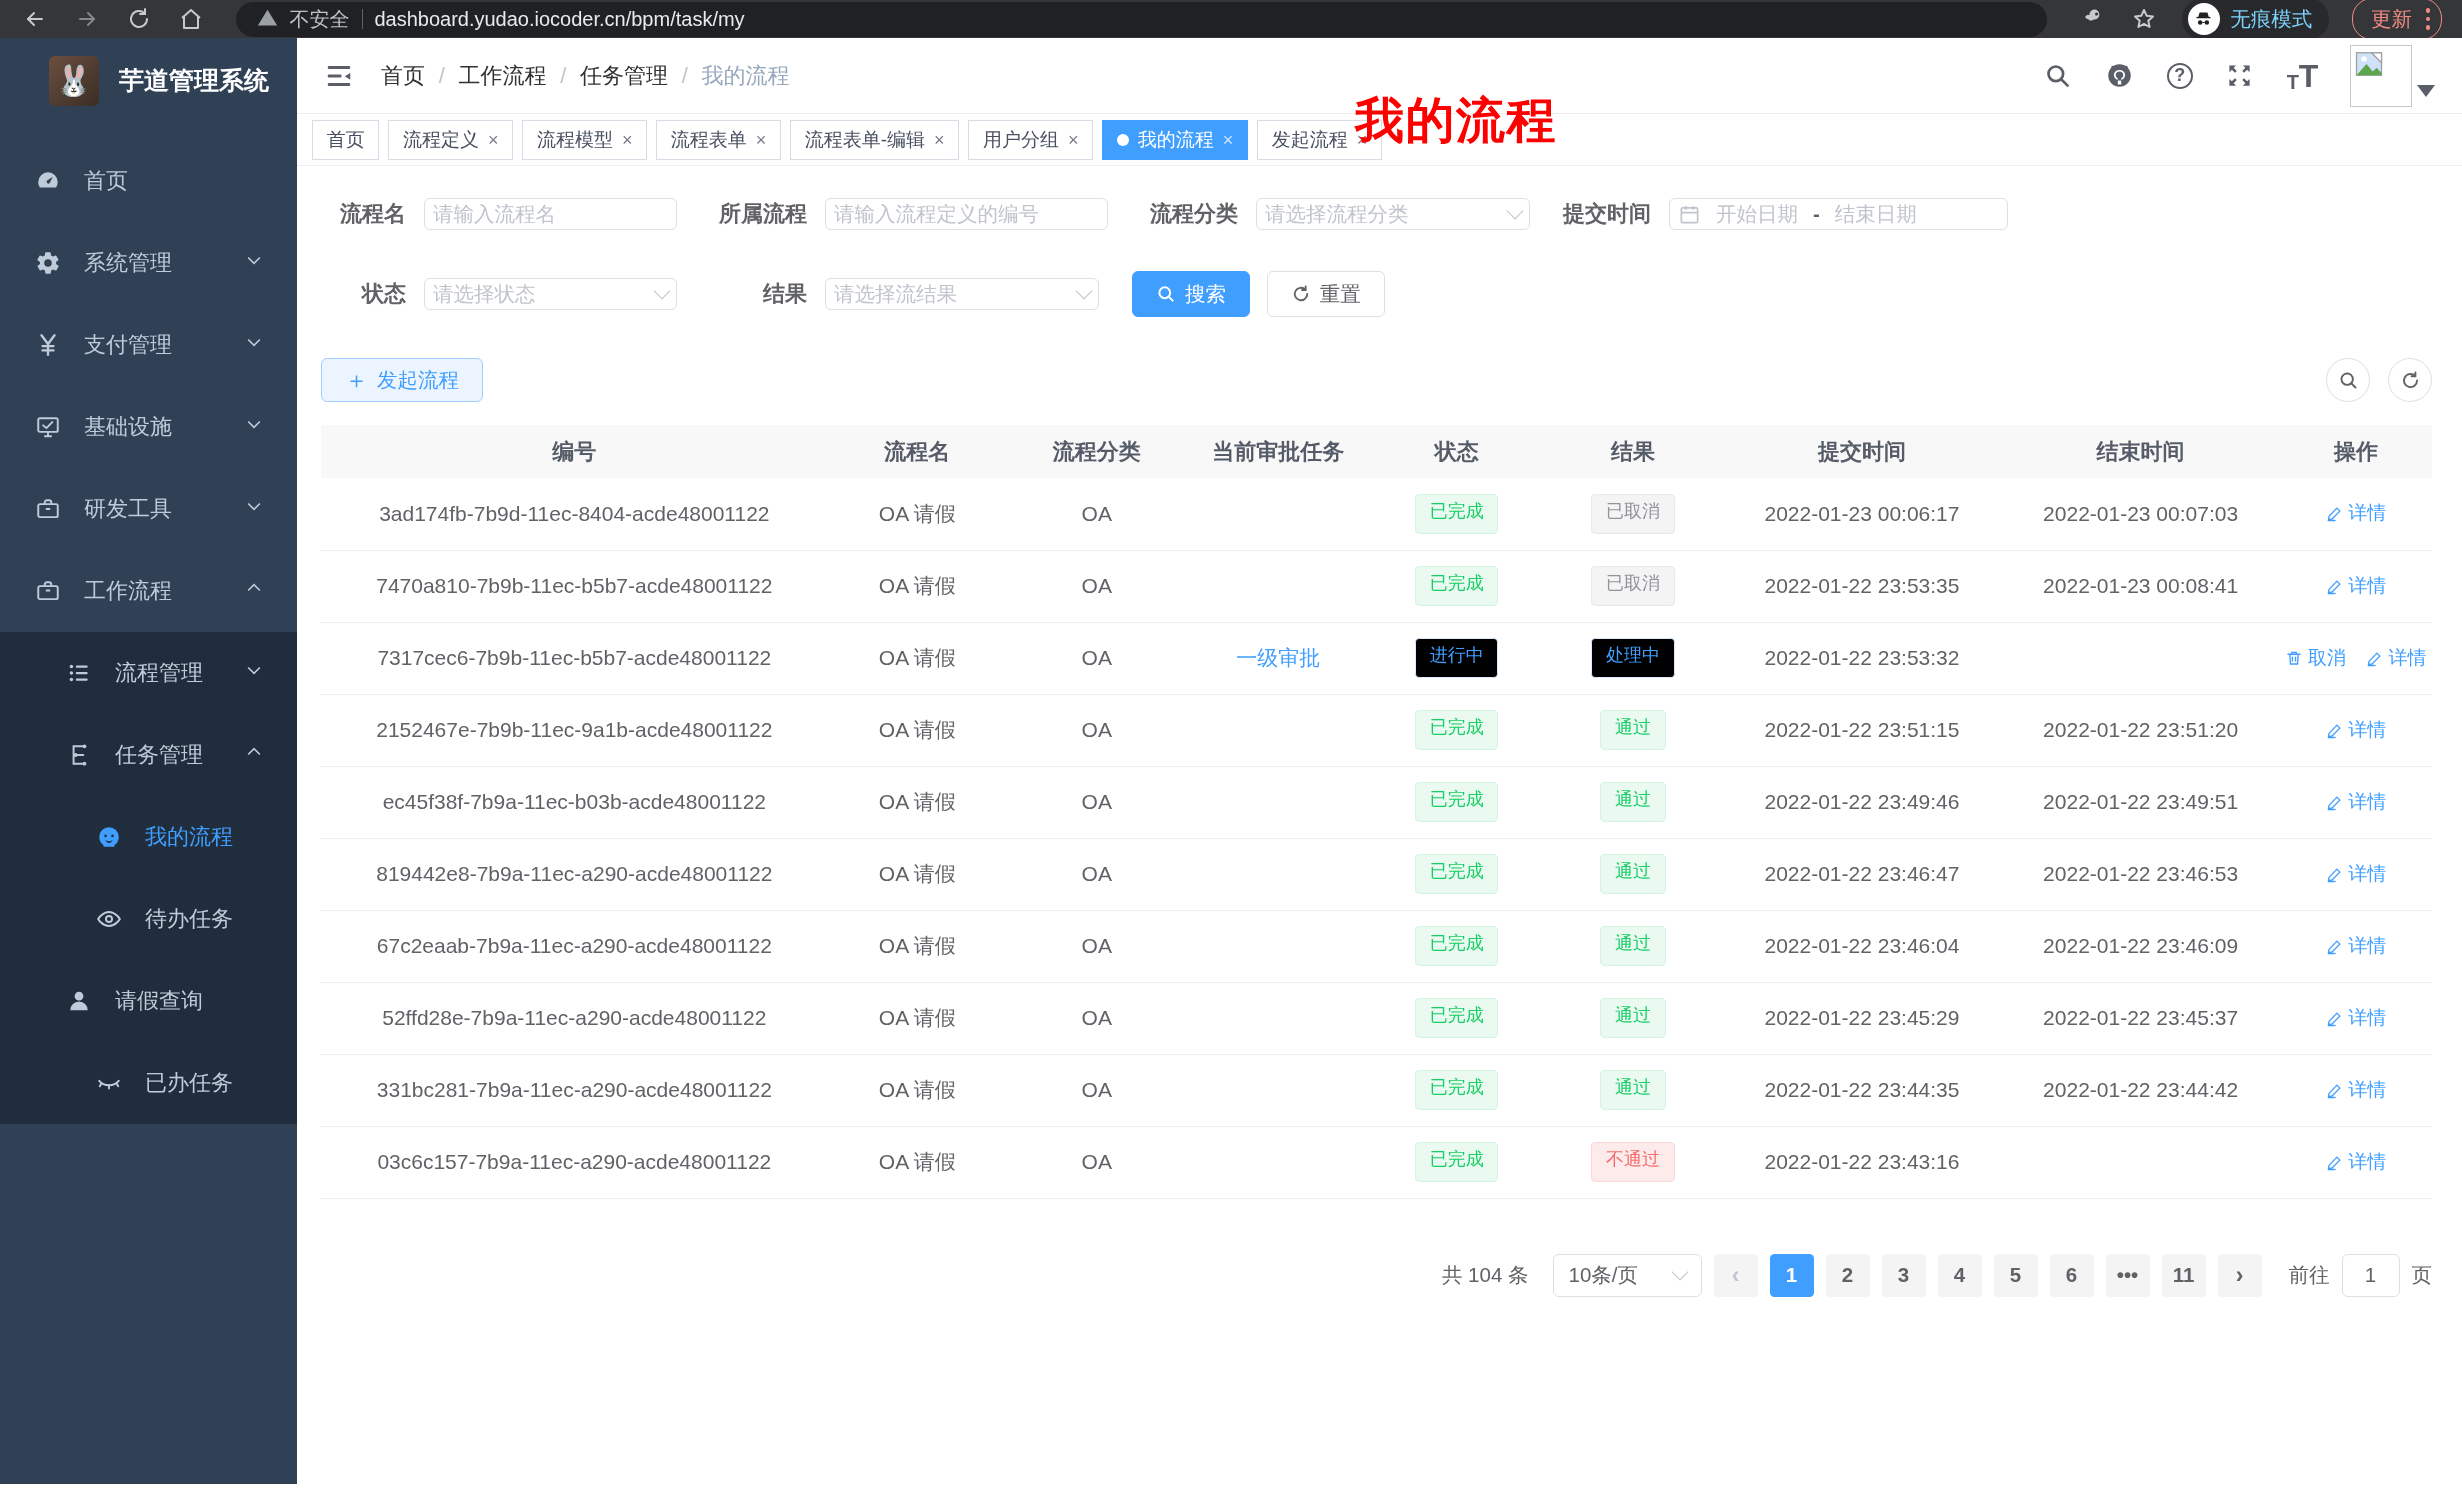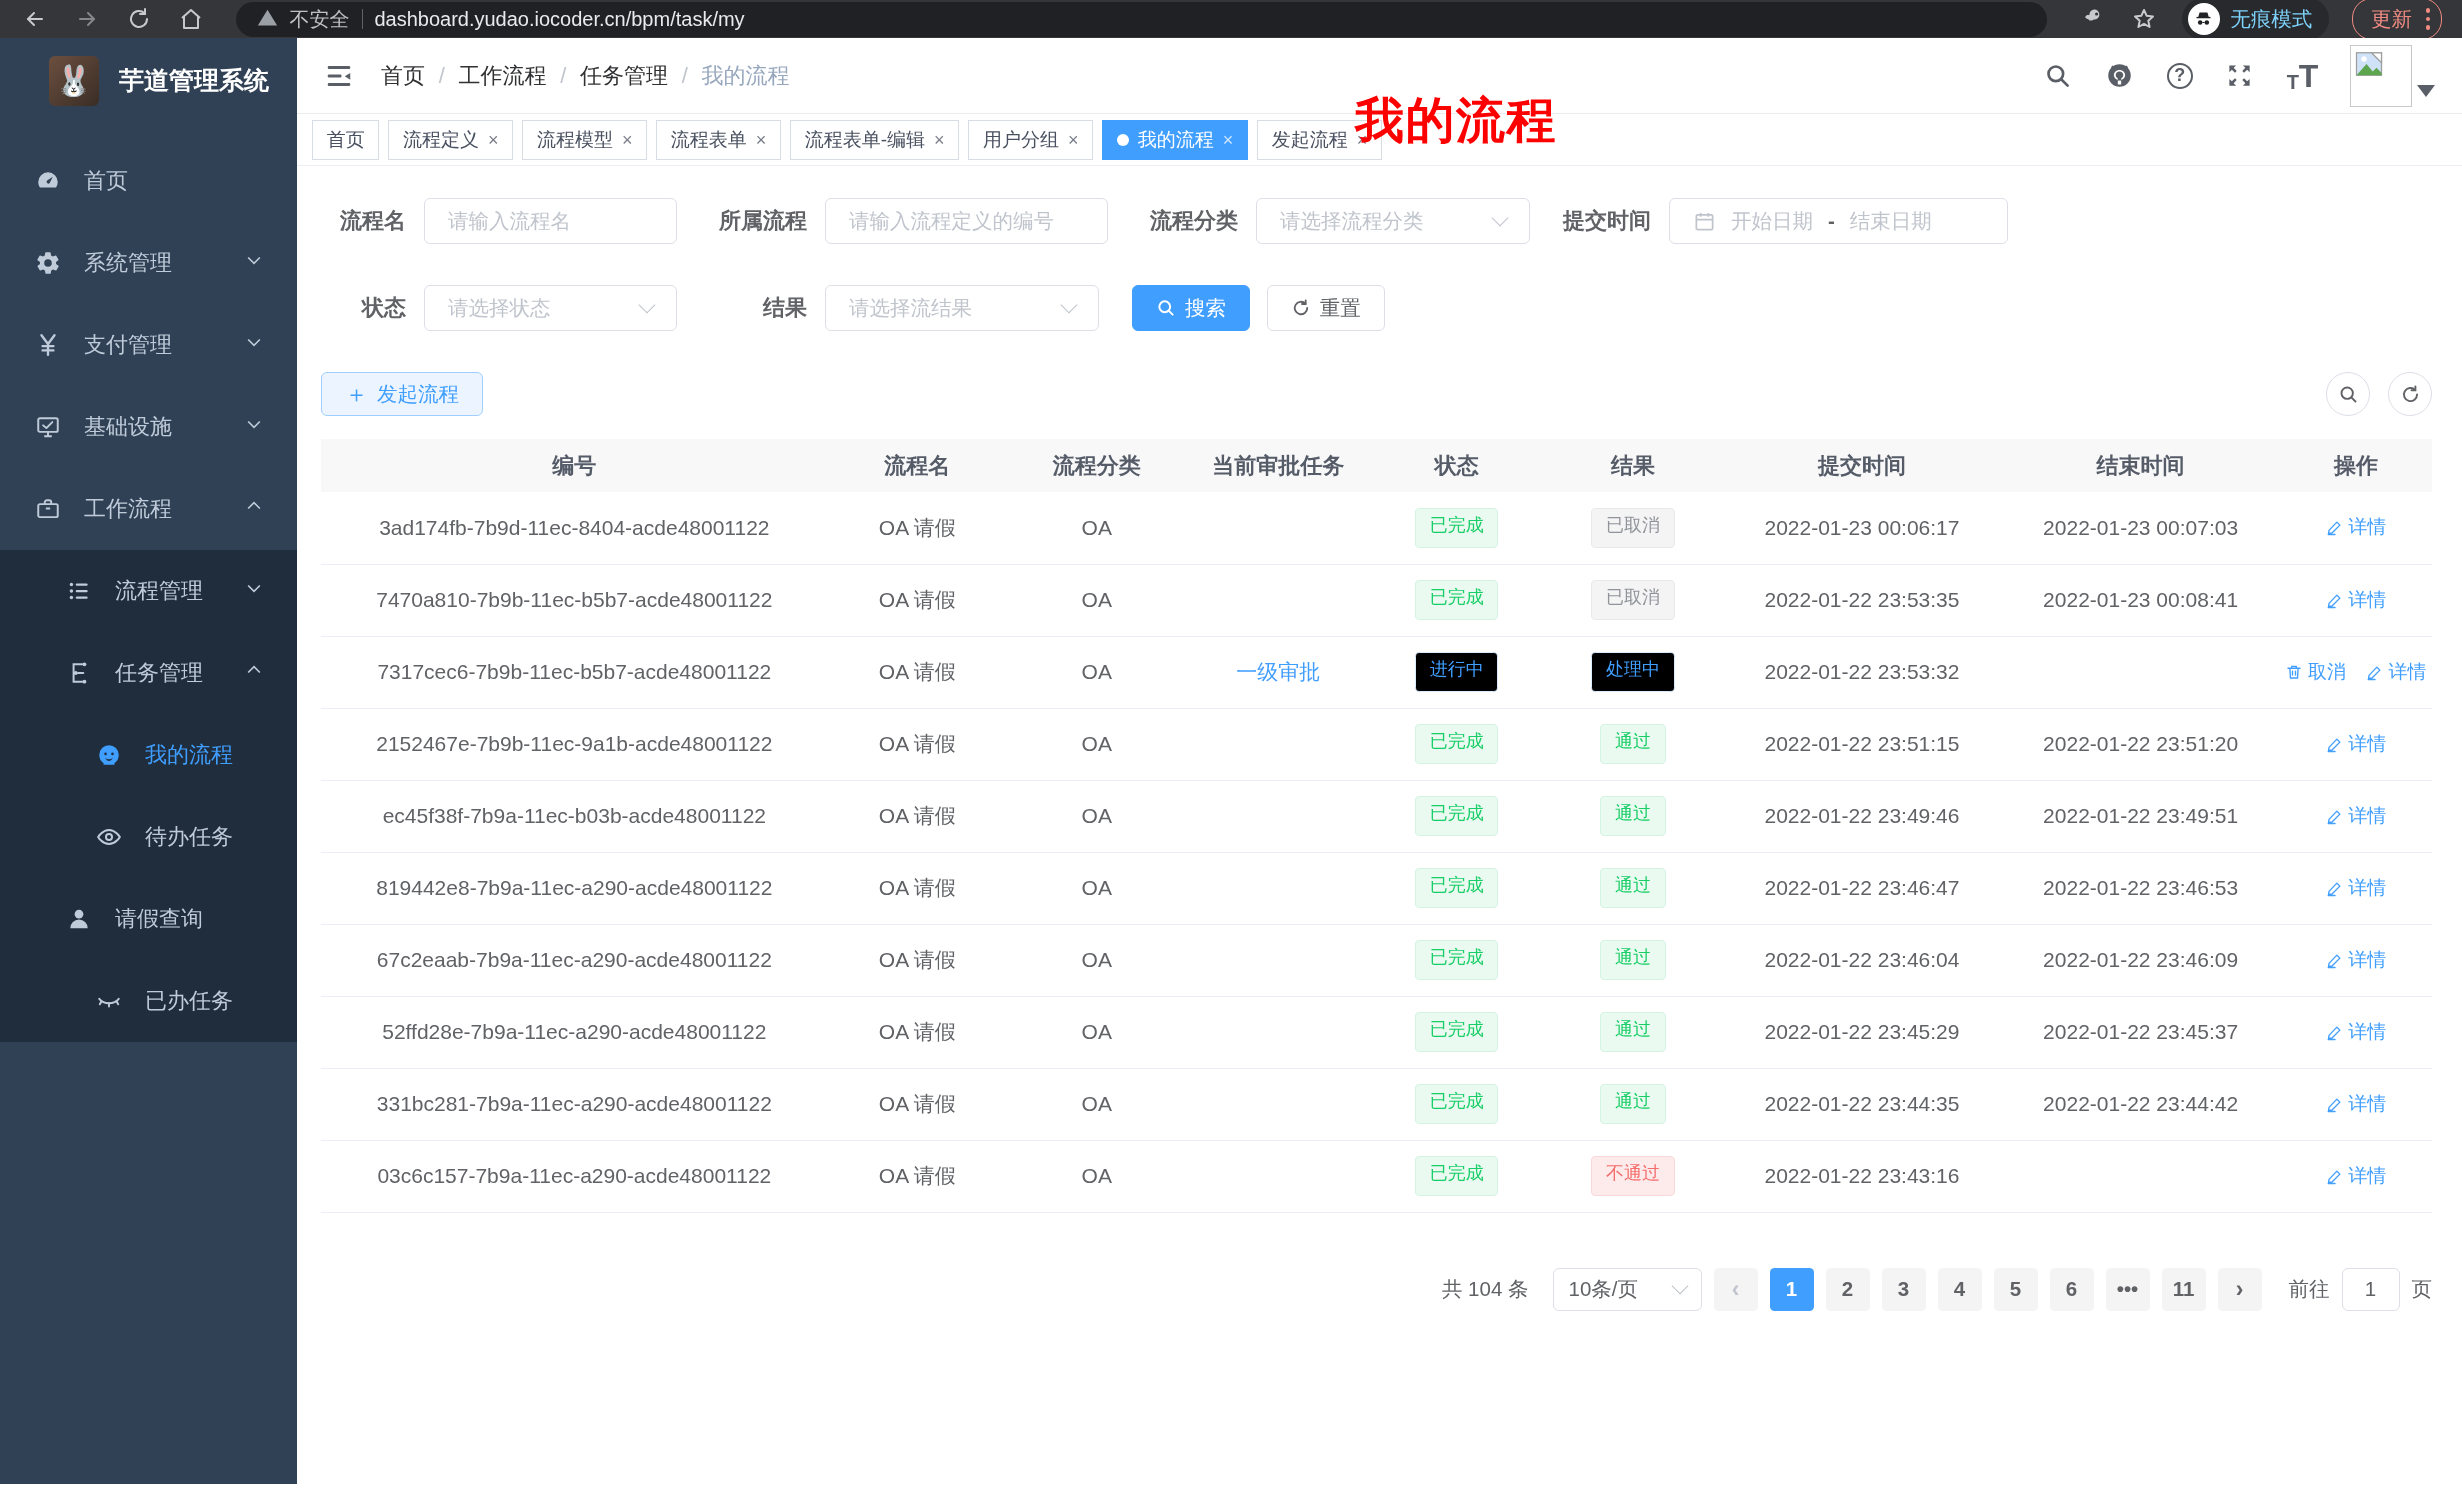--- a/index.html
+++ b/index.html
@@ -83,22 +83,22 @@
   .tab.active .dot { display:block; }
   .tab .close { font-size:18px; line-height:1; opacity:.75; }
 
   
   .content { padding:32px 30px 0 24px; }
   .filter-row { display:flex; align-items:center; margin-bottom:41px; }
   .fi { display:flex; align-items:center; margin-right:33px; }
   .fi-label { font-size:22px; font-weight:600; color:#606266; margin-right:18px; white-space:nowrap; }
   .fi-label.w1 { min-width:85px; text-align:right; }
   .fi-label.w2 { min-width:97px; text-align:right; }
-  .ctrl { height:46px; border:0.8px solid #dcdfe6; border-radius:6px; background:#fff; display:flex; align-items:center;
-    padding:0 23px; font-size:20.5px; color:#c0c4cc; }
+  .ctrl { height:32px; border:0.8px solid #dcdfe6; border-radius:6px; background:#fff; display:flex; align-items:center;
+    padding:0 8px; font-size:20.5px; color:#c0c4cc; }
   .ctrl input { border:none; outline:none; width:100%; font-size:20.5px; color:#606266; background:transparent;
     font-family:inherit; }
   .ctrl input::placeholder { color:#c0c4cc; }
   .ctrl.select { justify-content:space-between; }
   .chev { width:12px; height:12px; border-right:1.5px solid #c0c4cc; border-bottom:1.5px solid #c0c4cc;
     transform:rotate(45deg); margin-top:-6px; flex:none; }
   .daterange { gap:15px; }
   .daterange .ph { color:#c0c4cc; }
   .daterange .cal { color:#c0c4cc; display:flex; }
   .daterange .cal svg { width:23px; height:23px; }
@@ -269,20 +269,32 @@
             </span>
     <span class="mi-label">基础设施</span>
     <span class="mi-arrow"><svg viewBox="0 0 24 24" fill="none" stroke="currentColor" stroke-width="2">
                 <path d="M5 9l7 7 7-7"></path>
               </svg></span>
   </div>
   <div class="menu-item lvl1">
     <span class="mi-icon">
               <svg viewBox="0 0 24 24" fill="none" stroke="currentColor" stroke-width="1.8">
                 <rect x="3" y="7.5" width="18" height="12" rx="1.5"></rect>
+                <path d="M9 7.5V6a2 2 0 0 1 2-2h2a2 2 0 0 1 2 2v1.5M10 12h4"></path>
+              </svg>
+            </span>
+    <span class="mi-label">研发工具</span>
+    <span class="mi-arrow"><svg viewBox="0 0 24 24" fill="none" stroke="currentColor" stroke-width="2">
+                <path d="M5 9l7 7 7-7"></path>
+              </svg></span>
+  </div>
+  <div class="menu-item lvl1">
+    <span class="mi-icon">
+              <svg viewBox="0 0 24 24" fill="none" stroke="currentColor" stroke-width="1.8">
+                <rect x="3" y="7.5" width="18" height="12" rx="1.5"></rect>
                 <path d="M9 7.5V6a2 2 0 0 1 2-2h2a2 2 0 0 1 2 2v1.5M10 11.5h4"></path>
               </svg>
             </span>
     <span class="mi-label">工作流程</span>
     <span class="mi-arrow"><svg viewBox="0 0 24 24" fill="none" stroke="currentColor" stroke-width="2">
                 <path d="M5 15l7-7 7 7"></path>
               </svg></span>
   </div>
   <div class="menu-item lvl2 dark">
     <span class="mi-icon">

